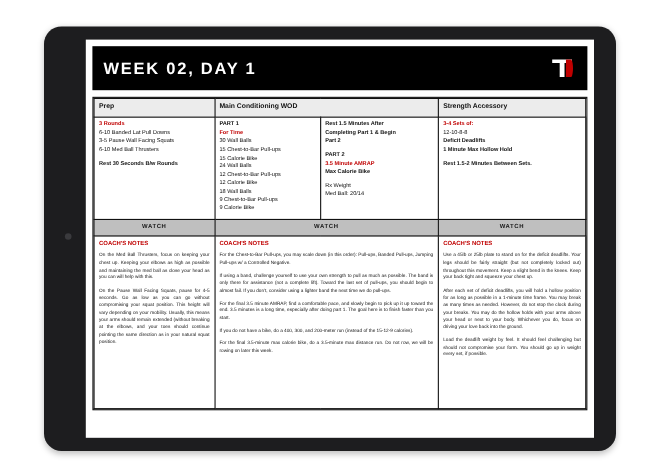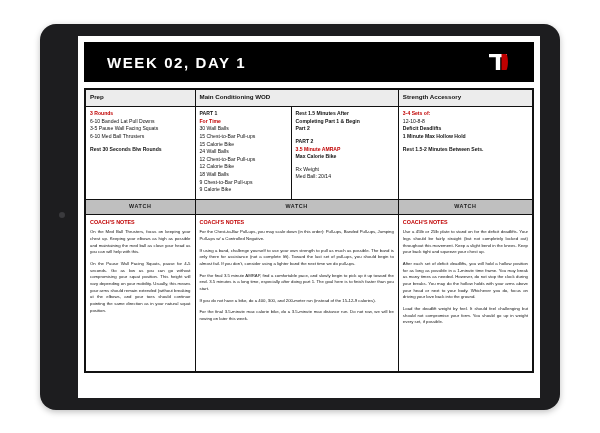--- a/index.html
+++ b/index.html
@@ -51,21 +51,21 @@
 
   
   .header {
     position: relative;
     height: 40px;
     background: #000000;
     margin: 6px 6px 0 6px;
     display: flex;
     align-items: center;
     justify-content: space-between;
-    padding: 0 23px;
+    padding: 0 10px;
   }
   .header-title {
     color: #ffffff;
     font-size: 15px;
     font-weight: bold;
     letter-spacing: 1.6px;
     font-family: "Liberation Sans", sans-serif;
   }
   .logo {
     width: 26px;

